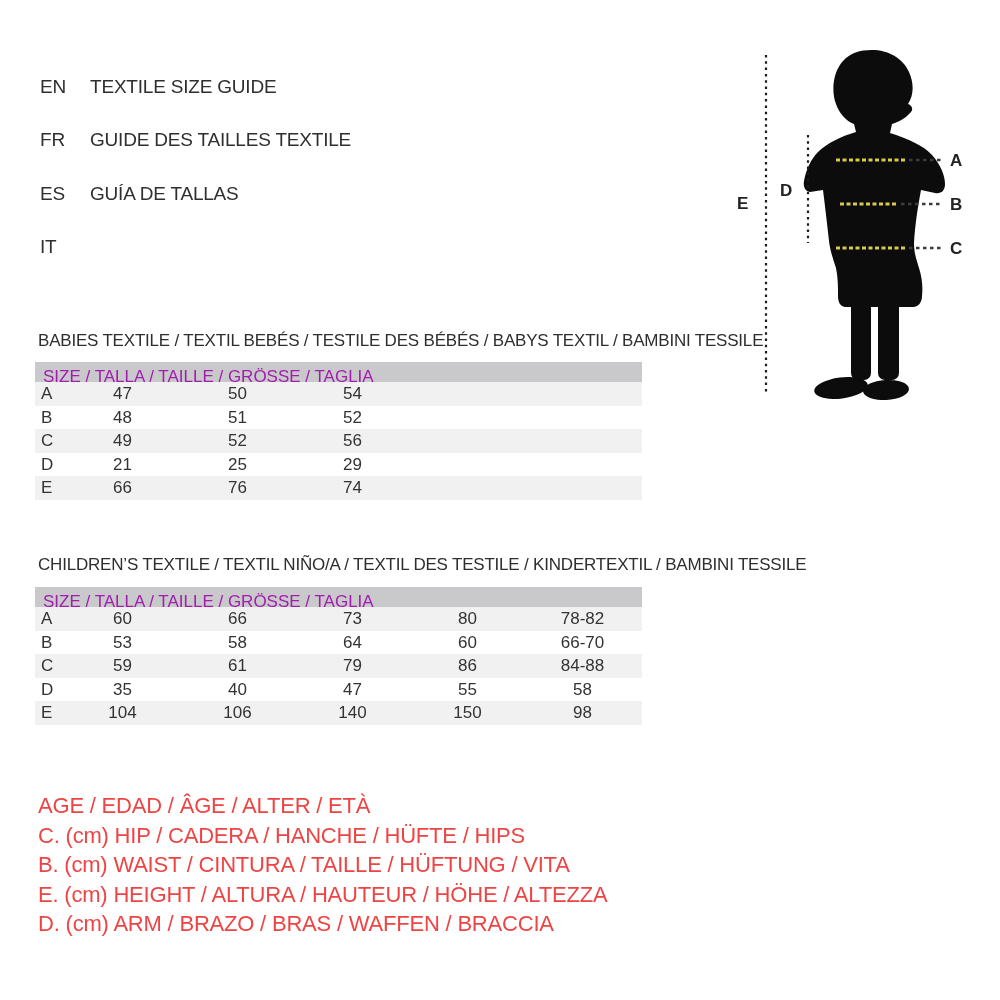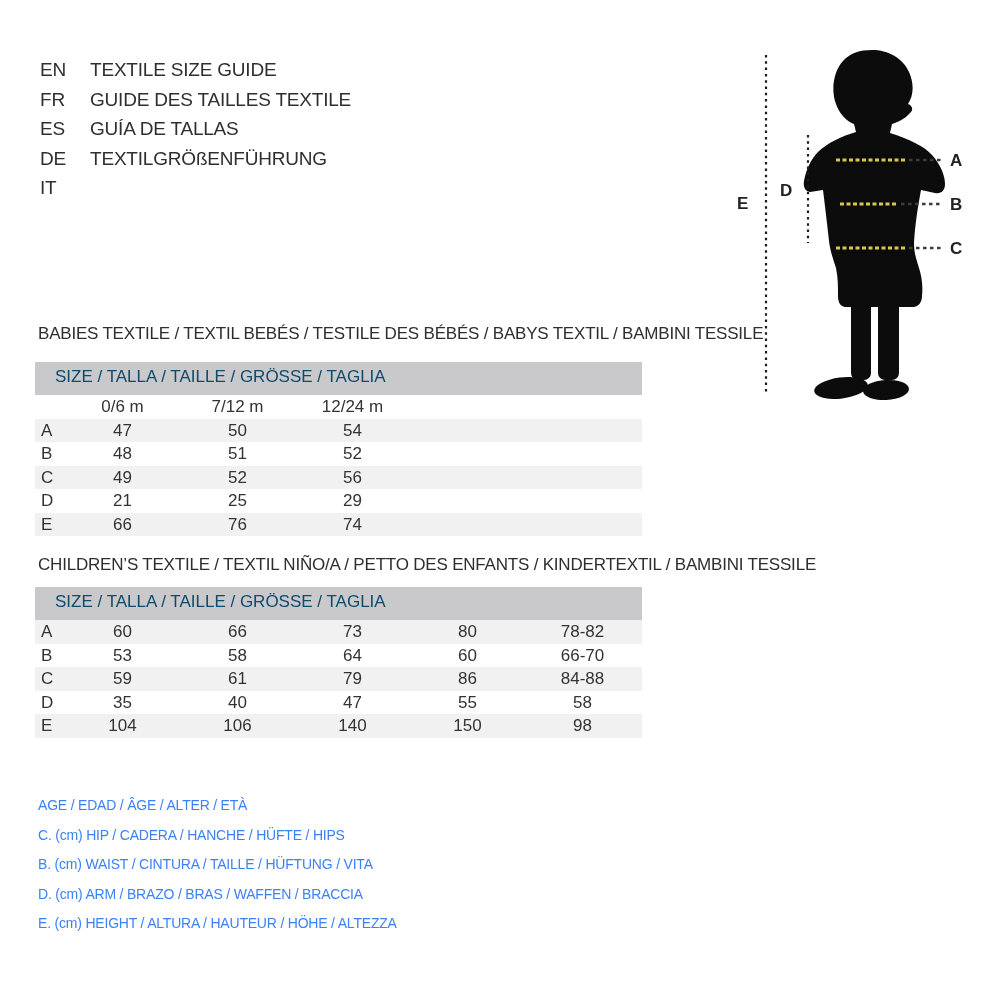--- a/index.html
+++ b/index.html
@@ -2,44 +2,44 @@
 <html><head>
 <meta charset="utf-8">
 <style>
   * { margin:0; padding:0; box-sizing:border-box; }
   html,body { width:1000px; height:1000px; background:#ffffff;
     font-family:"Liberation Sans", sans-serif; color:#2e2e2e; overflow:hidden; }
   .abs { position:absolute; }
 
   
   .lang { left:40px; top:52px; }
-  .lang-row { display:flex; height:29.4px; align-items:flex-end;
-    font-size:19px; letter-spacing:-0.2px; color:#2f2f2f; }
+  .lang-row { display:flex; height:29.4px; align-items:flex-start;
+    font-size:19px; letter-spacing:-0.2px; color:#2f2f2f;margin-top:24px; }
   .lang-code { width:50px; }
 
   
   .sec-title { font-size:17px; letter-spacing:-0.2px; color:#2e2e2e; white-space:nowrap; }
-  .babies-title { left:38px; top:324px; }
+  .babies-title { left:38px; top:331px; }
   .children-title { left:38px; top:555px; }
 
   
   .size-table { width:607px; font-size:17px; color:#333; }
   .babies-table { left:35px; top:362px; }
   .children-table { left:35px; top:587px; }
-  .size-head { height:33px; line-height:29px; background:#c9c9cb;
-    padding-left:20px; color:#0c4a6e; white-space:nowrap; }
+  .size-head { height:20px; line-height:29px; background:#c9c9cb;
+    padding-left:8px; color:#a21caf; white-space:nowrap; }
   .trow { display:flex; height:23.5px; line-height:23.5px; }
   .trow.stripe { background:#f1f1f1; }
   .cell { width:115px; text-align:center; }
   .cell.label { width:30px; text-align:left; padding-left:6px; }
 
   
   .legend { left:38px; top:791px; }
-  .legend-line { height:29.5px; line-height:29.5px; font-size:14px;
-    letter-spacing:-0.2px; color:#3b82f6; white-space:nowrap; }
+  .legend-line { height:29.5px; line-height:29.5px; font-size:22px;
+    letter-spacing:-0.2px; color:#ef4444; white-space:nowrap; }
 
   
   .figure-svg { left:720px; top:35px; }
   .sil { fill:#0c0c0c; }
   .vdash { stroke:#1c1c1c; stroke-width:2.2; stroke-dasharray:2.5 3.8; }
   .ydash { stroke:#d7c94f; stroke-width:3; stroke-dasharray:4 2.5; }
   .gdash { stroke:#3c3c3c; stroke-width:2.5; stroke-dasharray:3.5 3.5; }
   .mlabel { font-family:"Liberation Sans", sans-serif; font-size:17px;
     font-weight:bold; fill:#222; }
 </style>
@@ -51,24 +51,20 @@
     <span class="lang-code">EN</span>
     <span>TEXTILE SIZE GUIDE</span>
   </div>
   <div class="lang-row">
     <span class="lang-code">FR</span>
     <span>GUIDE DES TAILLES TEXTILE</span>
   </div>
   <div class="lang-row">
     <span class="lang-code">ES</span>
     <span>GUÍA DE TALLAS</span>
-  </div>
-  <div class="lang-row">
-    <span class="lang-code">DE</span>
-    <span>TEXTILGRÖßENFÜHRUNG</span>
   </div>
   <div class="lang-row">
     <span class="lang-code">IT</span>
   </div>
 </div>
 
 <svg class="abs figure-svg" width="280" height="370" viewBox="720 35 280 370">
 
   <path class="sil" d="
     M 872 50
@@ -117,26 +113,20 @@
   <text class="mlabel" x="950" y="210">B</text>
   <text class="mlabel" x="950" y="254">C</text>
   <text class="mlabel" x="780" y="196">D</text>
   <text class="mlabel" x="737" y="209">E</text>
 </svg>
 
 <div class="abs sec-title babies-title">BABIES TEXTILE / TEXTIL BEBÉS / TESTILE DES BÉBÉS / BABYS TEXTIL / BAMBINI TESSILE</div>
 
 <div class="abs size-table babies-table">
   <div class="size-head">SIZE / TALLA / TAILLE / GRÖSSE / TAGLIA</div>
-  <div class="trow">
-    <div class="cell label"></div>
-    <div class="cell">0/6 m</div>
-    <div class="cell">7/12 m</div>
-    <div class="cell">12/24 m</div>
-  </div>
   <div class="trow stripe">
     <div class="cell label">A</div>
     <div class="cell">47</div>
     <div class="cell">50</div>
     <div class="cell">54</div>
   </div>
   <div class="trow">
     <div class="cell label">B</div>
     <div class="cell">48</div>
     <div class="cell">51</div>
@@ -155,21 +145,21 @@
     <div class="cell">29</div>
   </div>
   <div class="trow stripe">
     <div class="cell label">E</div>
     <div class="cell">66</div>
     <div class="cell">76</div>
     <div class="cell">74</div>
   </div>
 </div>
 
-<div class="abs sec-title children-title">CHILDREN’S TEXTILE / TEXTIL NIÑO/A / PETTO DES ENFANTS / KINDERTEXTIL / BAMBINI TESSILE</div>
+<div class="abs sec-title children-title">CHILDREN’S TEXTILE / TEXTIL NIÑO/A / TEXTIL DES TESTILE / KINDERTEXTIL / BAMBINI TESSILE</div>
 
 <div class="abs size-table children-table">
   <div class="size-head">SIZE / TALLA / TAILLE / GRÖSSE / TAGLIA</div>
   <div class="trow stripe">
     <div class="cell label">A</div>
     <div class="cell">60</div>
     <div class="cell">66</div>
     <div class="cell">73</div>
     <div class="cell">80</div>
     <div class="cell">78-82</div>
@@ -205,15 +195,15 @@
     <div class="cell">140</div>
     <div class="cell">150</div>
     <div class="cell">98</div>
   </div>
 </div>
 
 <div class="abs legend">
   <div class="legend-line">AGE / EDAD / ÂGE / ALTER / ETÀ</div>
   <div class="legend-line">C. (cm) HIP / CADERA / HANCHE / HÜFTE / HIPS</div>
   <div class="legend-line">B. (cm) WAIST / CINTURA / TAILLE / HÜFTUNG / VITA</div>
+  <div class="legend-line">E. (cm) HEIGHT / ALTURA / HAUTEUR / HÖHE / ALTEZZA</div>
   <div class="legend-line">D. (cm) ARM / BRAZO / BRAS / WAFFEN / BRACCIA</div>
-  <div class="legend-line">E. (cm) HEIGHT / ALTURA / HAUTEUR / HÖHE / ALTEZZA</div>
 </div>
 
 </body></html>

